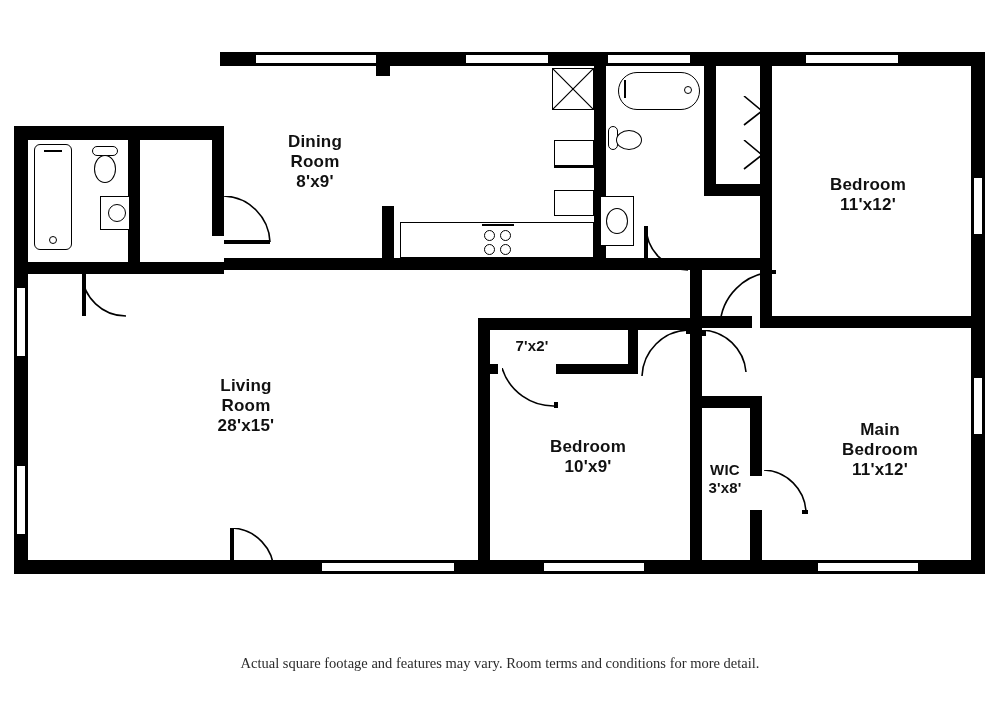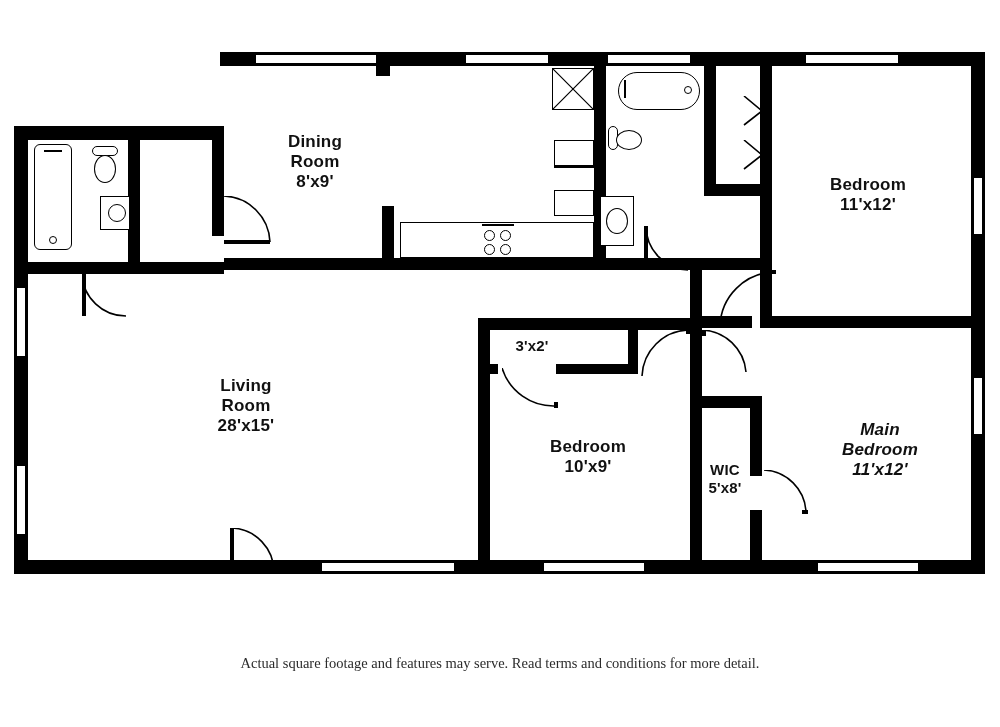--- a/index.html
+++ b/index.html
@@ -272,26 +272,26 @@
   <div class="fx fx-round" style="left:606px; top:208px; width:22px; height:26px;"></div>
 
   <div class="room-label rl-med" style="left:238px; top:132px; width:154px;">Dining
 Room
 8'x9'</div>
   <div class="room-label rl-med" style="left:168px; top:376px; width:156px;">Living
 Room
 28'x15'</div>
   <div class="room-label rl-med" style="left:790px; top:175px; width:156px;">Bedroom
 11'x12'</div>
-  <div class="room-label rl-med" style="left:800px; top:420px; width:160px;font-style:italic;">Main
+  <div class="room-label rl-med" style="left:800px; top:420px; width:160px;">Main
 Bedroom
 11'x12'</div>
   <div class="room-label rl-med" style="left:508px; top:437px; width:160px;">Bedroom
 10'x9'</div>
-  <div class="room-label rl-small" style="left:492px; top:337px; width:80px;">3'x2'</div>
+  <div class="room-label rl-small" style="left:492px; top:337px; width:80px;">7'x2'</div>
   <div class="room-label rl-small" style="left:686px; top:461px; width:78px;">WIC
-5'x8'</div>
+3'x8'</div>
 
   <div id="disclaimer">
-    <span class="line">Actual square footage and features may serve. Read terms and conditions for more detail.</span>
+    <span class="line">Actual square footage and features may vary. Room terms and conditions for more detail.</span>
   </div>
 
 </div>
 
 </body></html>

